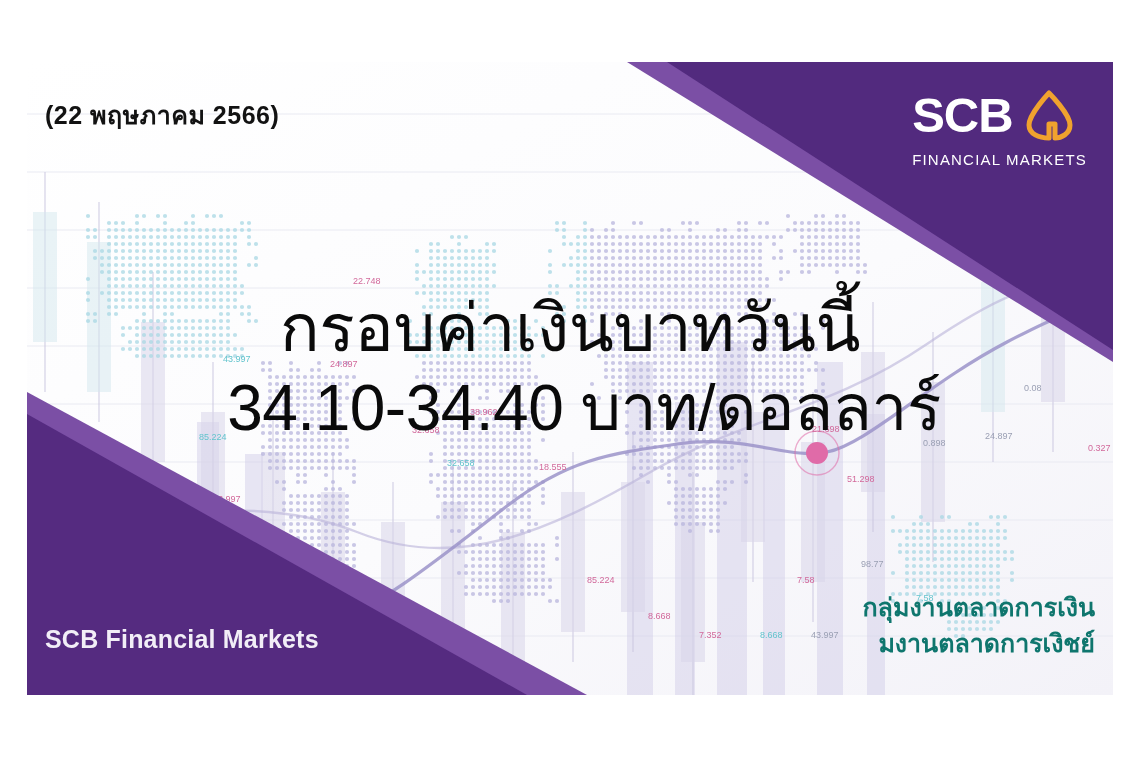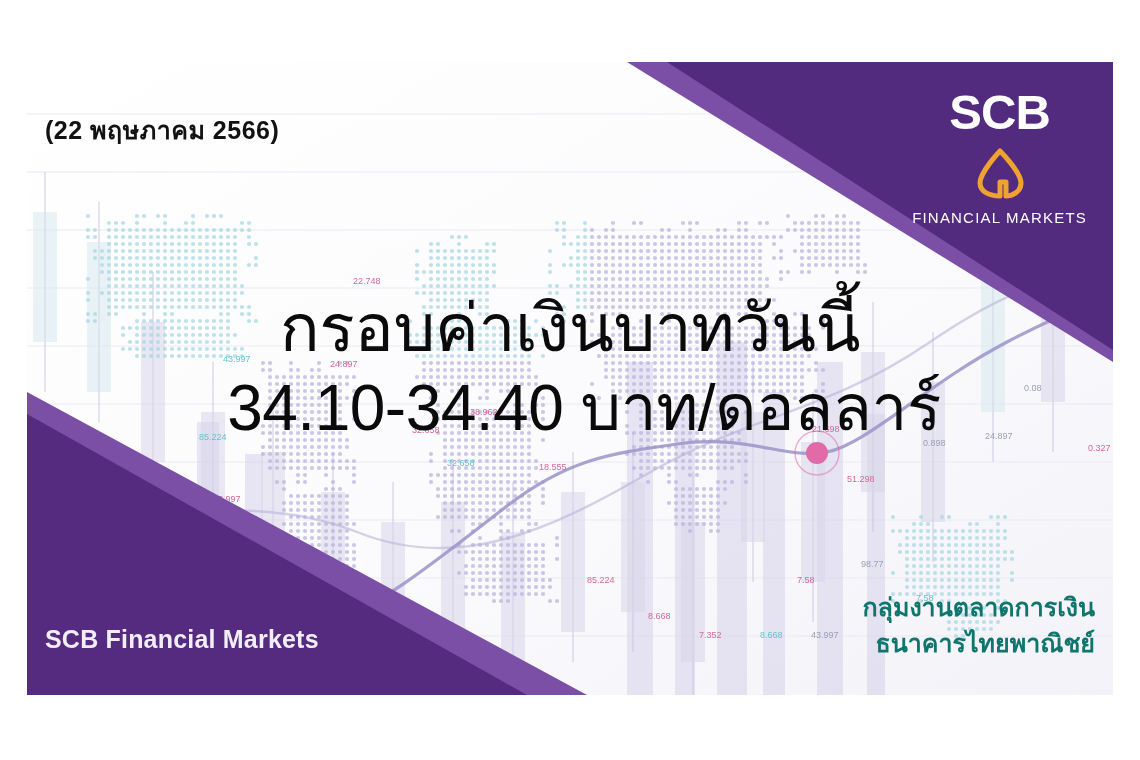--- a/index.html
+++ b/index.html
@@ -32,21 +32,21 @@
   .num.pink{fill:#d2699b;}
   .num.teal{fill:#63c4cd;}
   .num.grey{fill:#9ba0b4;}
   .num.violet{fill:#8f86c2;}
 
   
   .corner{position:absolute;inset:0;pointer-events:none;}
 
   
   #date{
-    position:absolute;left:18px;top:48px;
+    position:absolute;left:18px;top:33px;
     font-size:25px;font-weight:700;color:#121212;
     letter-spacing:.5px;white-space:nowrap;
   }
   #headline{
     position:absolute;left:0;right:0;top:232px;text-align:center;
     color:#0a0a0a;font-weight:400;line-height:1.04;
   }
   #headline .l1{display:block;font-size:66px;letter-spacing:-.5px;}
   #headline .l2{display:block;font-size:64px;margin-top:12px;letter-spacing:-.5px;padding-left:28px;}
 
@@ -57,21 +57,21 @@
   #brandblock span{display:block;white-space:nowrap;}
 
   #deptblock{
     position:absolute;right:18px;bottom:34px;text-align:right;
     color:#0f766e;font-size:25px;font-weight:700;line-height:1.45;
   }
   #deptblock span{display:block;white-space:nowrap;}
 
   
   #logo{position:absolute;right:26px;top:26px;text-align:center;}
-  #logo .row{display:flex;align-items:center;gap:9px;flex-direction:column;}
+  #logo .row{display:flex;align-items:center;gap:9px;}
   #logo .wordmark{
     font-size:49px;font-weight:800;color:#ffffff;letter-spacing:-1px;line-height:1;
   }
   #logo .tagline{
     margin-top:9px;font-size:15px;font-weight:400;color:#ffffff;
     letter-spacing:1.2px;
   }
 </style>
 </head>
 <body>
@@ -2745,17 +2745,17 @@
       <span class="l1">กรอบค่าเงินบาทวันนี้</span>
       <span class="l2">34.10-34.40 บาท/ดอลลาร์</span>
     </div>
 
     <div id="brandblock">
       <span>SCB Financial Markets</span>
     </div>
 
     <div id="deptblock">
       <span>กลุ่มงานตลาดการเงิน</span>
-      <span>ธนาคารไทยพาณิชย์</span>
+      <span>มงานตลาดการเงิชย์</span>
     </div>
 
   </div>
 </div>
 
 </body></html>

